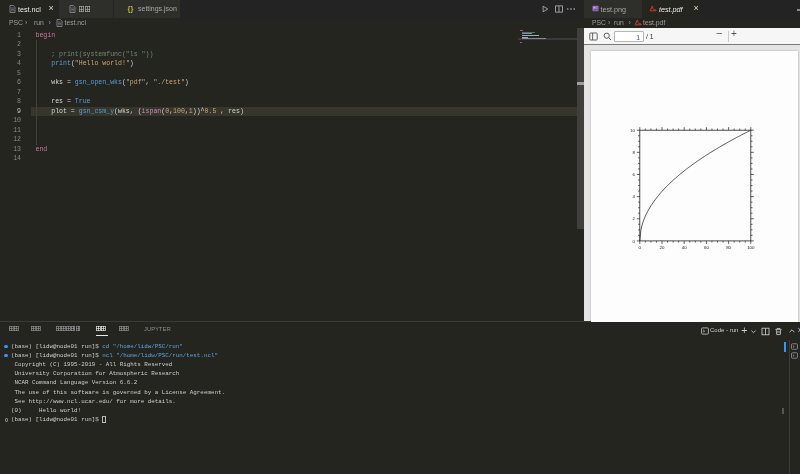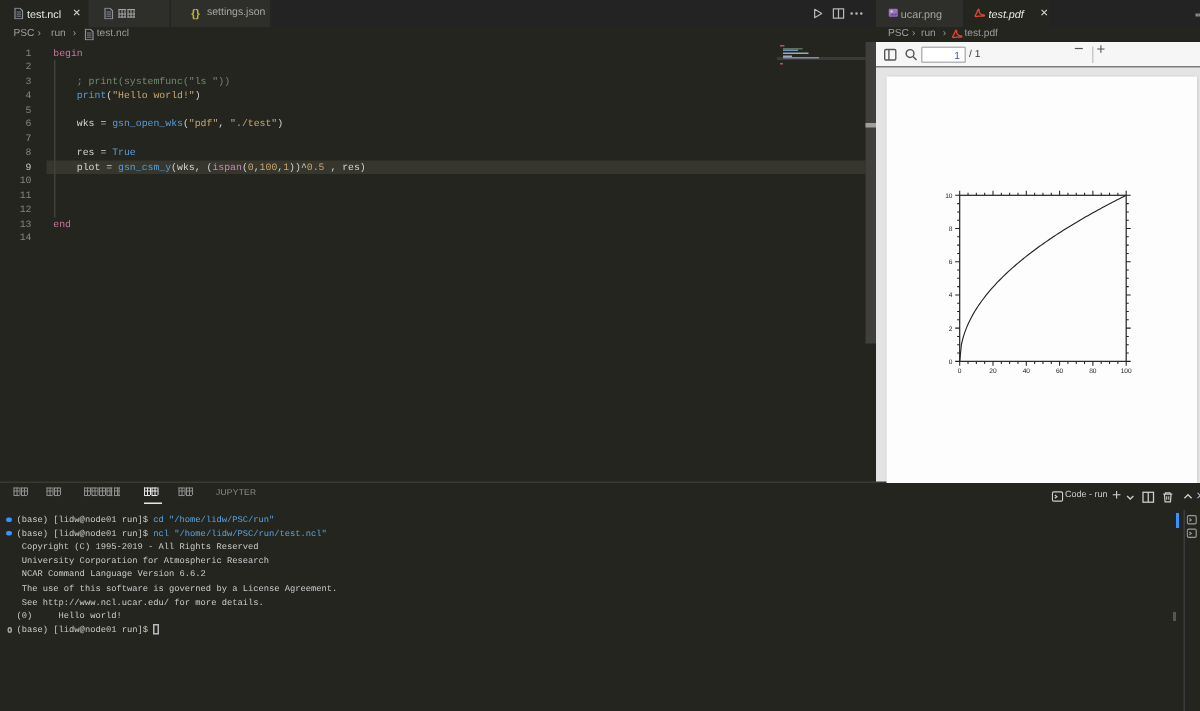--- a/index.html
+++ b/index.html
@@ -125,21 +125,21 @@
 
 <div class="tabbar" style="left:584px;width:216px"></div>
 <div class="tab" style="left:584px;width:58.5px;color:#a6a6a6">
   <span class="abs" style="left:7.5px;top:5.2px">
       <svg width="7" height="7" viewBox="0 0 7 7">
         <rect x="0.5" y="0.8" width="6" height="5.4" rx="0.7" fill="#9873c0"></rect>
         <circle cx="2.4" cy="2.7" r="0.8" fill="#d9c6ee"></circle>
         <path d="M1.2 5.4L3 3.8l1.2 1 1.5-1.6v2.2z" fill="#6a4d91"></path>
       </svg>
     </span>
-  <span class="lbl" style="left:16.5px">ucar.png</span>
+  <span class="lbl" style="left:16.5px">test.png</span>
 </div>
 <div class="tab active" style="left:642.5px;width:58.5px">
   <span class="abs" style="left:6.5px;top:4.8px">
       <svg width="8" height="8" viewBox="0 0 8 8">
         <path d="M1.1 5.4C2.3 3.8 2.8 1.4 3.2 1.2c.45-.2.7.35.55 1.35-.15 1.45 1.8 2.6 2.9 2.4.8-.1.9.7-.1.8-1.35.2-3.3-.3-4.2.15-.7.35-1.35-.1-1.25-.5z" fill="none" stroke="#e0462e" stroke-width="0.9"></path>
       </svg>
     </span>
   <span class="lbl" style="left:16.5px;font-style:italic">test.pdf</span>
   <span class="abs" style="left:51px;top:3.4px;color:#d8d8d8;font-size:9px">×</span>
 </div>

